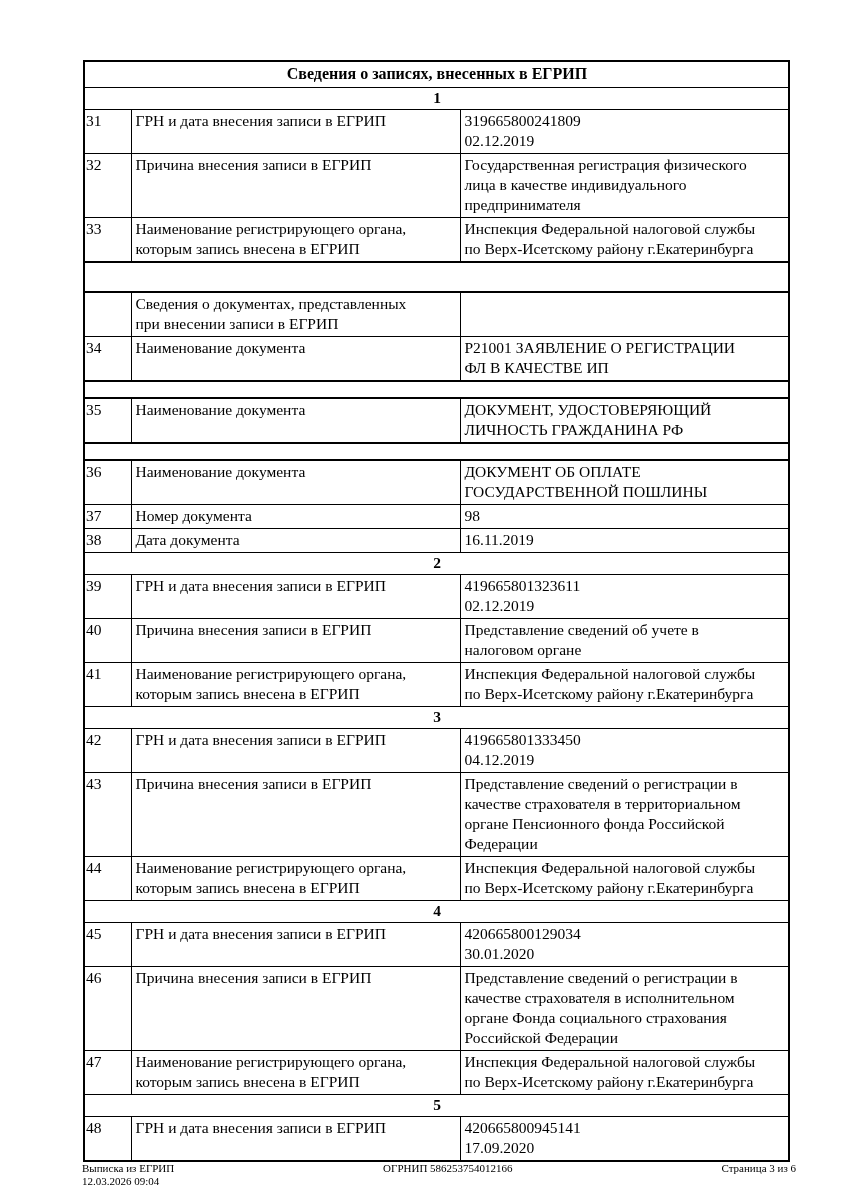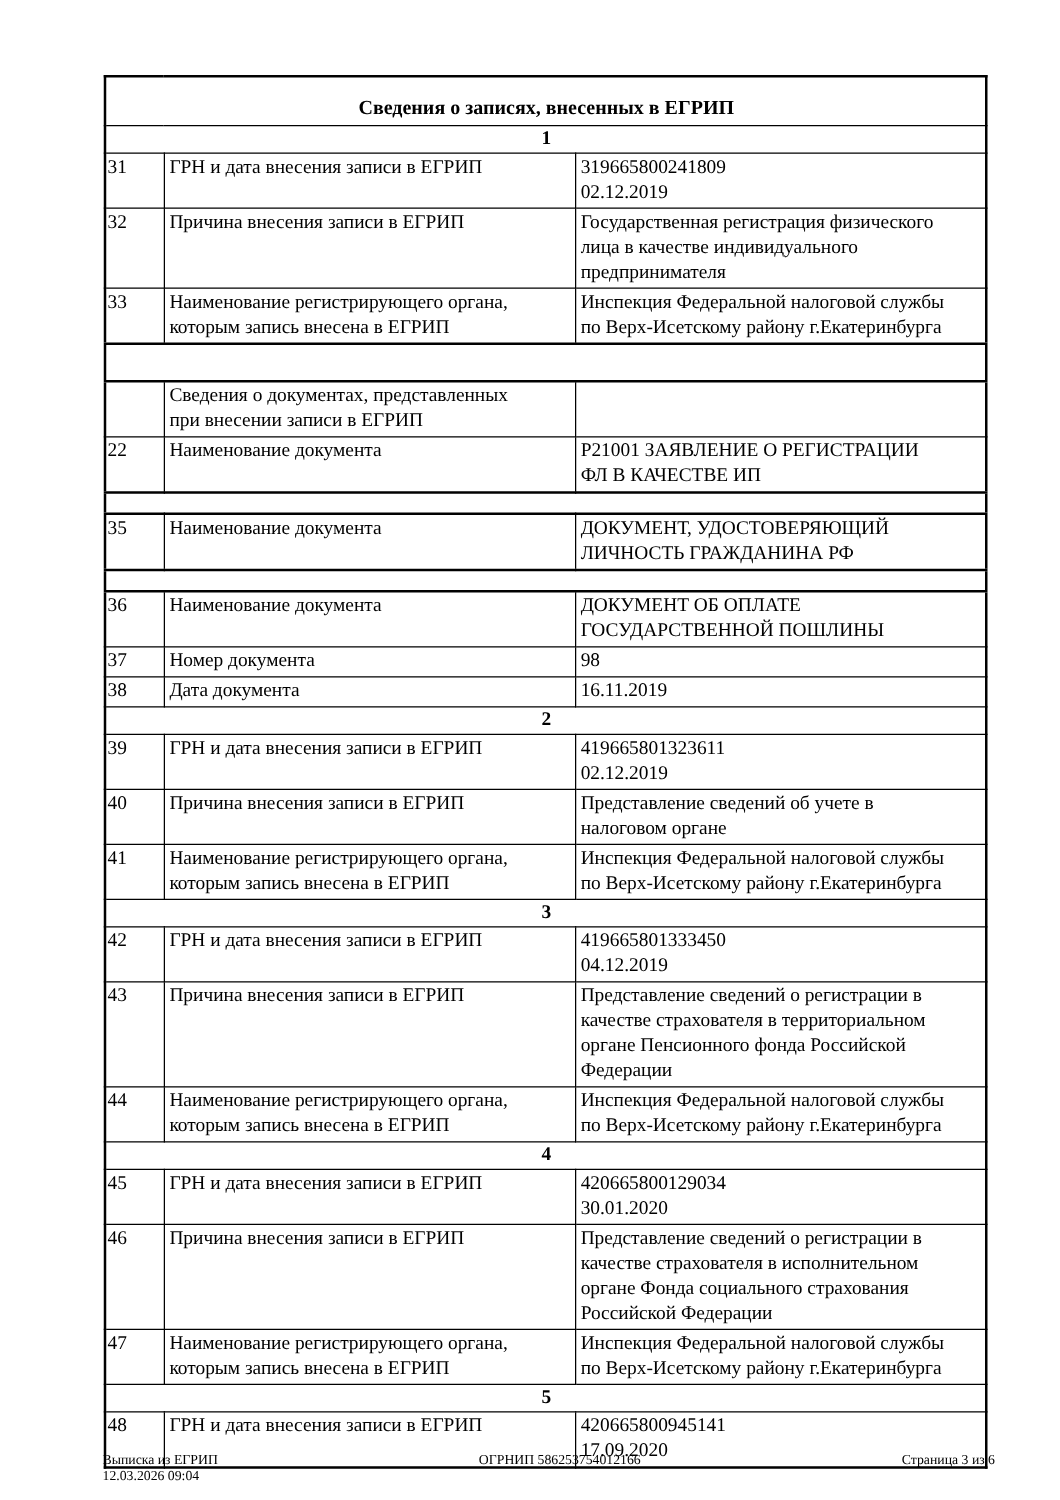--- a/index.html
+++ b/index.html
@@ -31,21 +31,21 @@
     font-size: 15.5px;
     line-height: 20px;
     padding: 1px 3px 2px 4px;
     white-space: pre-line;
     overflow: hidden;
   }
   tr.title-row td {
     font-weight: bold;
     text-align: center;
     font-size: 16px;
-    padding-top: 15px;
+    padding-top: 2px;
     padding-bottom: 3px;
     white-space: normal;
   }
   tr.section-row td {
     font-weight: bold;
     text-align: center;
     padding-top: 0;
     padding-bottom: 1px;
   }
   tr.record-row td.num {
@@ -118,21 +118,21 @@
         <tr class="spacer-row tall">
           <td colspan="3"></td>
         </tr>
         <tr class="record-row">
           <td class="num"></td>
           <td class="label">Сведения о документах, представленных
 при внесении записи в ЕГРИП</td>
           <td class="value"></td>
         </tr>
         <tr class="record-row">
-          <td class="num">22</td>
+          <td class="num">34</td>
           <td class="label">Наименование документа</td>
           <td class="value">Р21001 ЗАЯВЛЕНИЕ О РЕГИСТРАЦИИ
 ФЛ В КАЧЕСТВЕ ИП</td>
         </tr>
         <tr class="spacer-row">
           <td colspan="3"></td>
         </tr>
         <tr class="record-row">
           <td class="num">35</td>
           <td class="label">Наименование документа</td>

